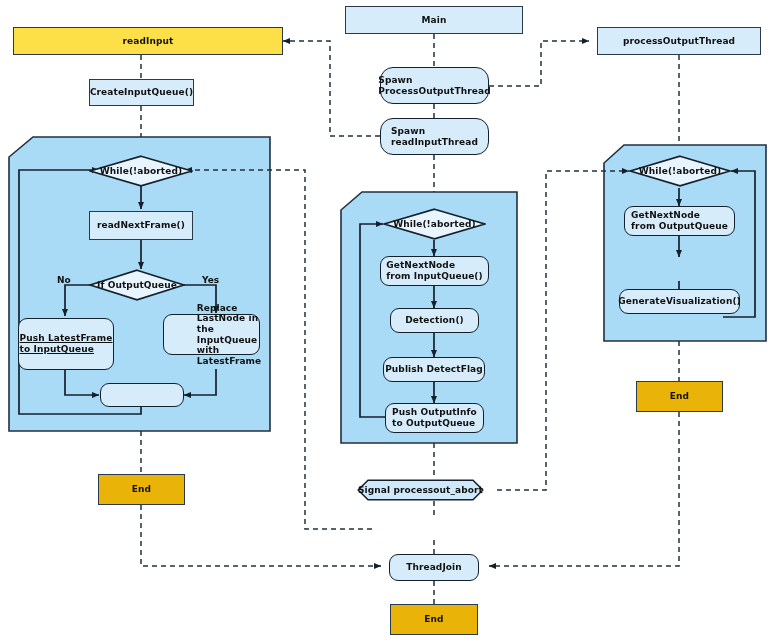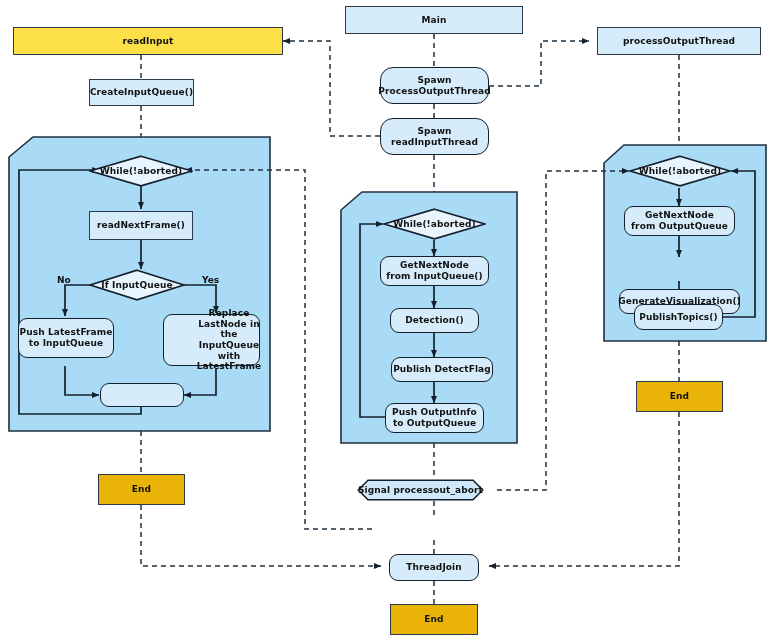--- a/index.html
+++ b/index.html
@@ -21,21 +21,21 @@
     left: 0; top: 0;
     width: 775px;
     height: 644px;
   }
   .node {
     position: absolute;
     box-sizing: border-box;
     display: flex;
     align-items: center;
     justify-content: center;
-    text-align: center;
+    text-align: left;
     color: #111111;
     font-size: 9px;
     line-height: 1.18;
     font-weight: bold;
     letter-spacing: 0.1px;
     z-index: 5;
   }
   .rect {
     background: #d6ecfb;
     border: 1.6px solid #2b3a4a;
@@ -192,32 +192,32 @@
   </div>
 
   <div class="node rect" style="left:89px; top:211px; width:104px; height:29px;">
     <span>readNextFrame()</span>
   </div>
 
   <div class="dia-wrap" style="left:89px; top:269px; width:96px; height:32px;">
     <svg class="shape-svg" width="96" height="32" viewBox="0 0 96 32" xmlns="http://www.w3.org/2000/svg">
       <polygon points="48,1.2 94.8,16 48,30.8 1.2,16" fill="#e8f5fe" stroke="#14202c" stroke-width="1.6"></polygon>
     </svg>
-    <span>If InputQueue</span>
+    <span>If OutputQueue</span>
   </div>
 
   <div class="edge-label" style="left:57px; top:275px;">No</div>
   <div class="edge-label" style="left:202px; top:275px;">Yes</div>
 
-  <div class="node rounded" style="left:18px; top:318px; width:96px; height:40px; white-space:pre-line;">
+  <div class="node rounded" style="left:18px; top:318px; width:96px; height:52px; white-space:pre-line;text-decoration:underline;">
     <span>Push LatestFrame
 to InputQueue</span>
   </div>
 
-  <div class="node rounded" style="left:163px; top:314px; width:97px; height:52px; white-space:pre-line;padding-left:35px;">
+  <div class="node rounded" style="left:163px; top:314px; width:97px; height:41px; white-space:pre-line;padding-left:35px;">
     <span>Replace LastNode in
 the InputQueue with
 LatestFrame</span>
   </div>
 
   <div class="node rounded" style="left:100px; top:383px; width:84px; height:24px;">
     <span></span>
   </div>
 
   <div class="node rect-gray" style="left:98px; top:474px; width:87px; height:31px;">
@@ -243,21 +243,21 @@
 
   <div class="node rounded" style="left:380px; top:256px; width:109px; height:30px; white-space:pre-line;">
     <span>GetNextNode
 from InputQueue()</span>
   </div>
 
   <div class="node rounded" style="left:390px; top:308px; width:89px; height:25px;">
     <span>Detection()</span>
   </div>
 
-  <div class="node rounded" style="left:383px; top:357px; width:102px; height:25px;margin-left:8px;">
+  <div class="node rounded" style="left:383px; top:357px; width:102px; height:25px;">
     <span>Publish DetectFlag</span>
   </div>
 
   <div class="node rounded" style="left:385px; top:403px; width:99px; height:30px; white-space:pre-line;">
     <span>Push OutputInfo
 to OutputQueue</span>
   </div>
 
   <div class="hex-wrap" style="left:357px; top:479px; width:127px; height:22px;">
     <svg class="shape-svg" width="127" height="22" viewBox="0 0 127 22" xmlns="http://www.w3.org/2000/svg">
@@ -284,21 +284,18 @@
 
   <div class="node rounded" style="left:624px; top:206px; width:111px; height:30px; white-space:pre-line;">
     <span>GetNextNode
 from OutputQueue</span>
   </div>
 
   <div class="node rounded" style="left:619px; top:257px; width:121px; height:25px;margin-top:32px;">
     <span>GenerateVisualization()</span>
   </div>
 
-  <div class="node rounded" style="left:634px; top:304px; width:89px; height:26px;">
-    <span>PublishTopics()</span>
-  </div>
 
   <div class="node rect-gray" style="left:636px; top:381px; width:87px; height:31px;">
     <span>End</span>
   </div>
 
 </div>
 
 </body></html>

